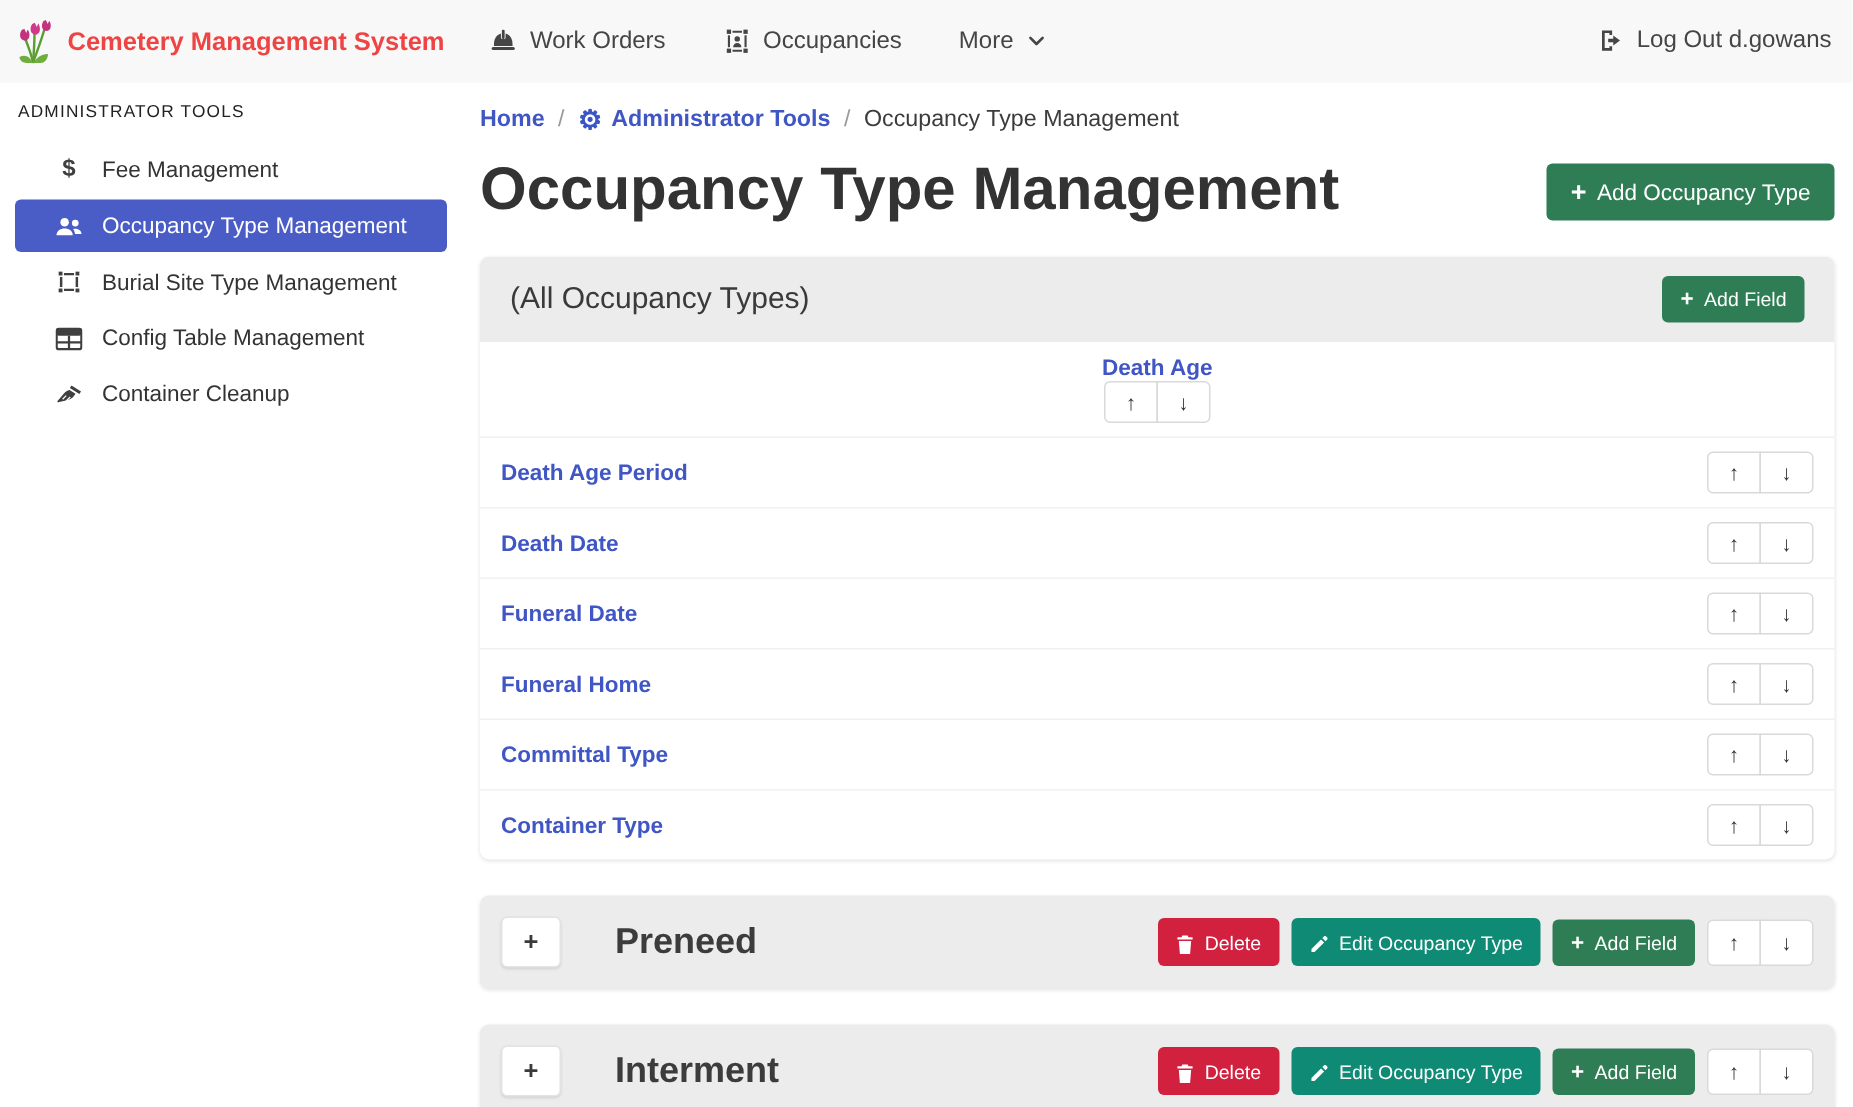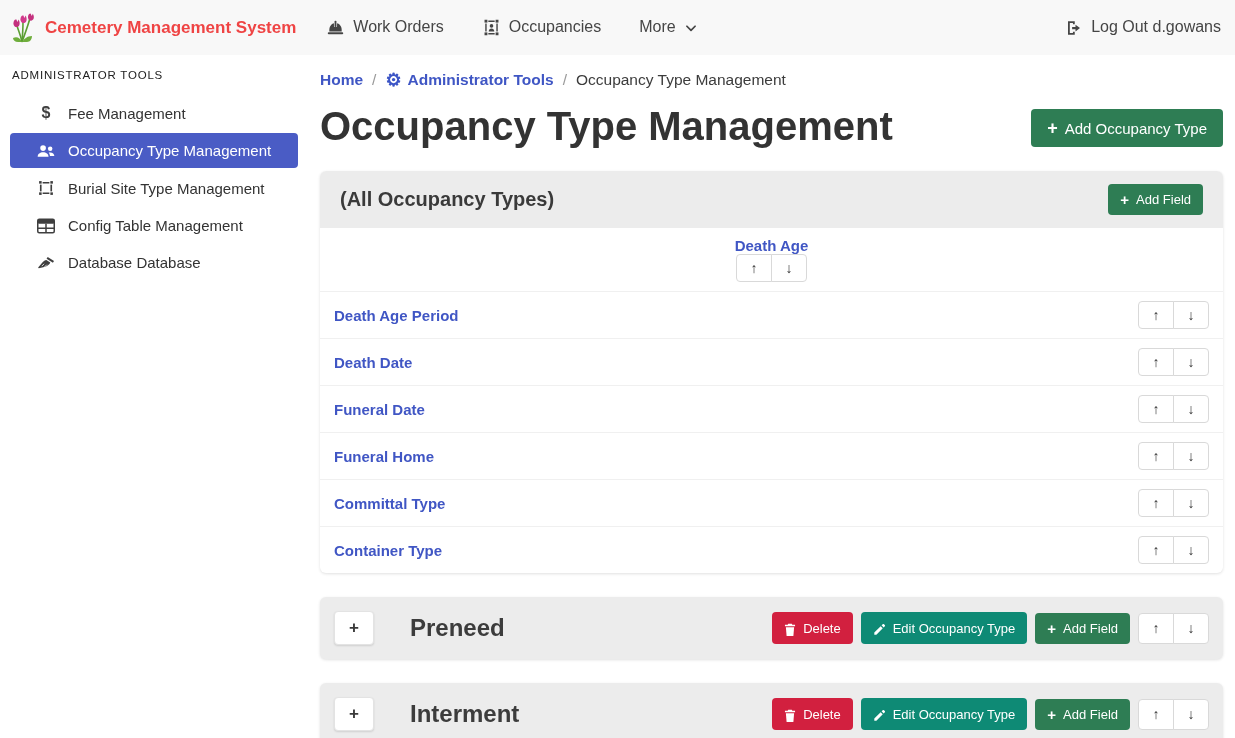--- a/index.html
+++ b/index.html
@@ -58,21 +58,21 @@
   .btn-group .arrow-btn:first-child { border-radius:4px 0 0 4px; }
   .btn-group .arrow-btn:last-child  { border-radius:0 4px 4px 0; margin-left:-1px; }
   .row-arrows .arrow-btn { height:28px; }
   .sec-arrows .arrow-btn { height:31px; }
 
   
   .card { border-radius:6px; box-shadow:0 1px 3px rgba(0,0,0,.12); margin-bottom:24px;
     background:#fff; overflow:hidden; }
   .card-header { background:#ececec; padding:13px 20px; display:flex; align-items:center;
     justify-content:space-between; }
-  .card-title { font-size:20px; font-weight:700; color:#3a3a3a; }
+  .card-title { font-size:20px; font-weight:400; color:#3a3a3a; }
   .field-row { display:flex; align-items:center; justify-content:space-between;
     padding:9px 14px 9px 14px; border-top:1px solid #f0f0f0; min-height:47px; }
   .field-link { font-size:15px; font-weight:bold; color:#4056c4; cursor:pointer; }
 
   
   .section-card { background:#ececec; border-radius:6px; box-shadow:0 1px 3px rgba(0,0,0,.12);
     padding:14px 14px; display:flex; align-items:center; margin-bottom:24px; }
   .expand-btn { width:40px; height:34px; background:#fff; border:1px solid #e3e3e3; border-radius:4px;
     font-size:17px; font-weight:bold; color:#3a3a3a; cursor:pointer;
     box-shadow:0 1px 2px rgba(0,0,0,.12); font-family:inherit; }
@@ -205,21 +205,21 @@
     </div>
 
     <div class="sb-item">
       <span class="sb-icon">
         <svg class="icon-svg" width="19" height="16" viewBox="0 0 24 20">
           <path fill="currentColor" d="M13.5 2.5l8 5-1.4 2.1-8-5z"></path>
           <path fill="currentColor" d="M11.8 6.2l5 3.2c-1.2 2.4-3.4 4.6-6.3 5.2l-8.2 1.9c-.6.1-1-.6-.6-1.1l5.4-6.3c1.3-1.5 2.9-2.6 4.7-2.9z"></path>
           <path stroke="#fff" stroke-width="1" d="M6 14l3-3M9 15.5l3.4-3.4"></path>
         </svg>
       </span>
-      <span>Database Database</span>
+      <span>Container Cleanup</span>
     </div>
   </div>
 
   <div class="main">
 
     <div class="breadcrumb">
       <span class="bc-link">Home</span>
       <span class="bc-sep">/</span>
       <span class="bc-link">
         <span class="gear-glyph">⚙</span>

